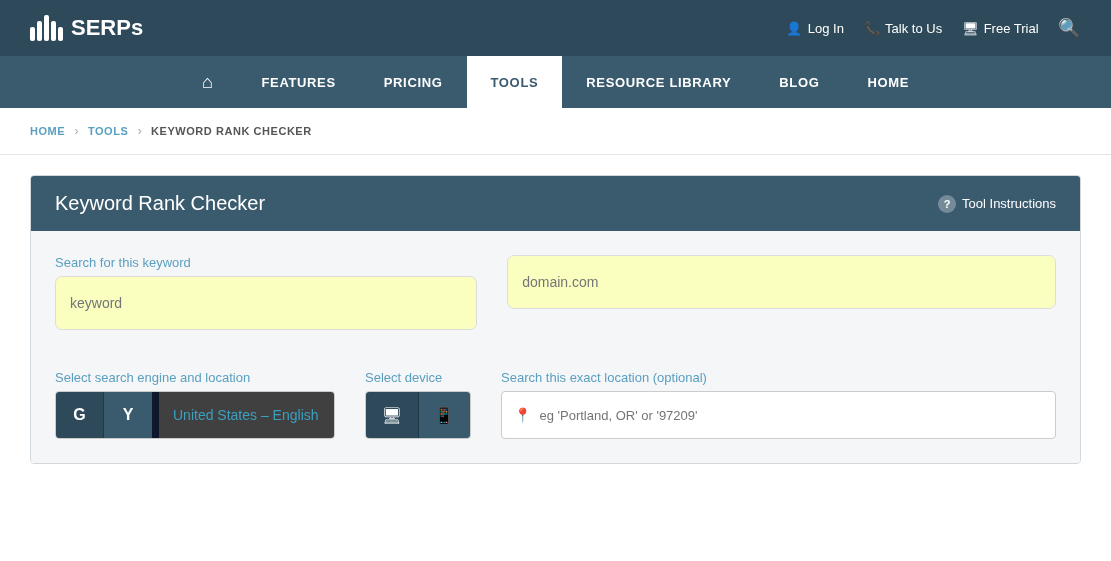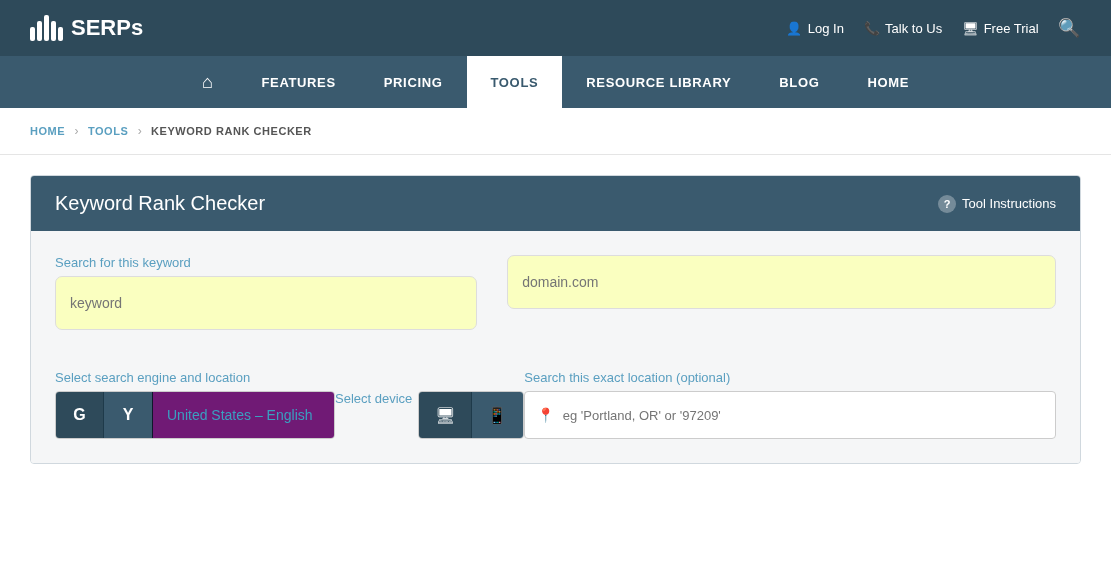--- a/index.html
+++ b/index.html
@@ -188,20 +188,21 @@
       border-radius: 7px;
       padding: 18px 14px;
       font-size: 14px;
       color: #aaa;
       outline: none;
       width: 100%;
     }
 
     .form-row-bottom {
       display: flex;
+      gap: 30px;
       align-items: flex-end;
       justify-content: space-between;
     }
 
     
     .engine-location-group {
       display: flex;
       flex-direction: column;
       gap: 6px;
     }
@@ -230,28 +231,29 @@
     }
     .engine-btn:first-child { border-right: 1px solid #1e3a4a; }
     .engine-btn.yahoo { background: #3a5a6e; }
     .engine-location-text {
       flex: 1;
       padding: 0 14px;
       display: flex;
       align-items: center;
       font-size: 14px;
       color: #3a9fc0;
-      background: #701a75;
-      border-left: 1px solid #0f172a;
+      background: #404040;
+      border-left: 7px solid #0f172a;
       cursor: pointer;
     }
 
     
     .device-group {
       display: flex;
+      flex-direction: column;
       gap: 6px;
     }
     .device-selector {
       display: flex;
       height: 48px;
       border: 1px solid #ccc;
       border-radius: 4px;
       overflow: hidden;
     }
     .device-btn {

